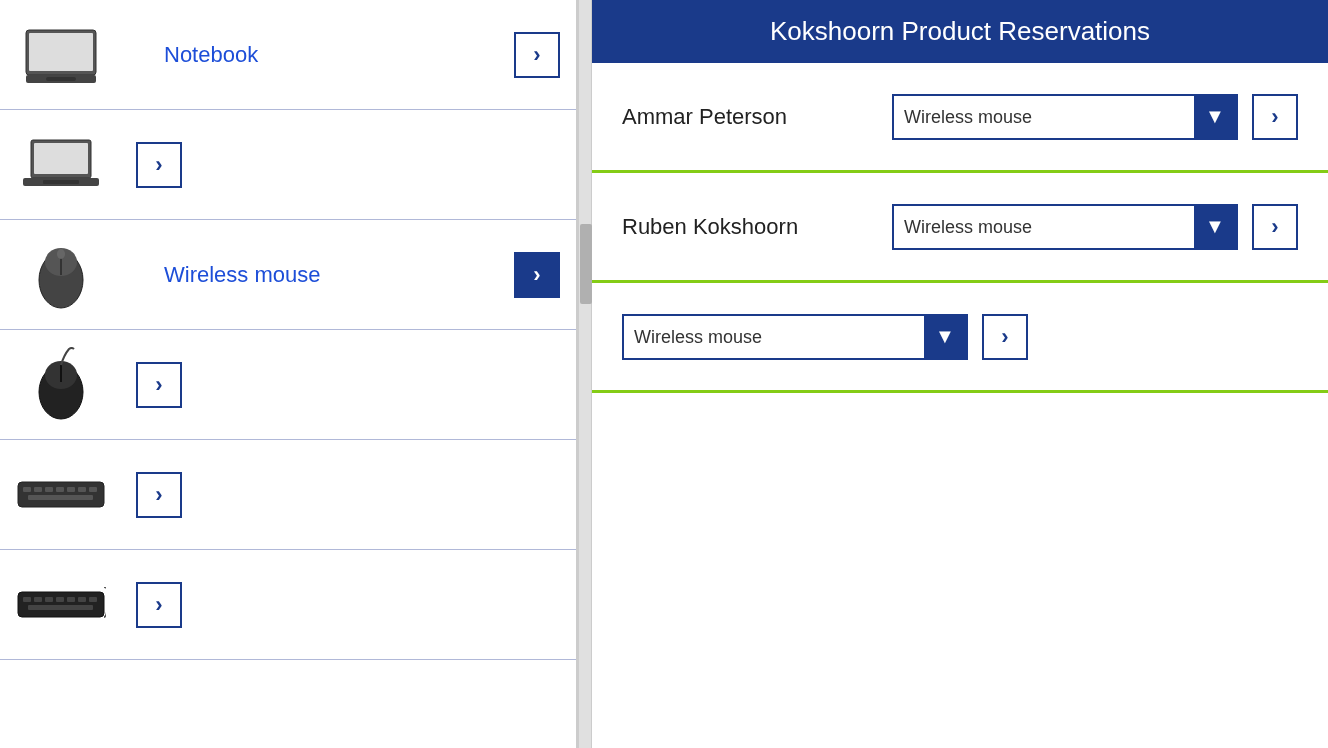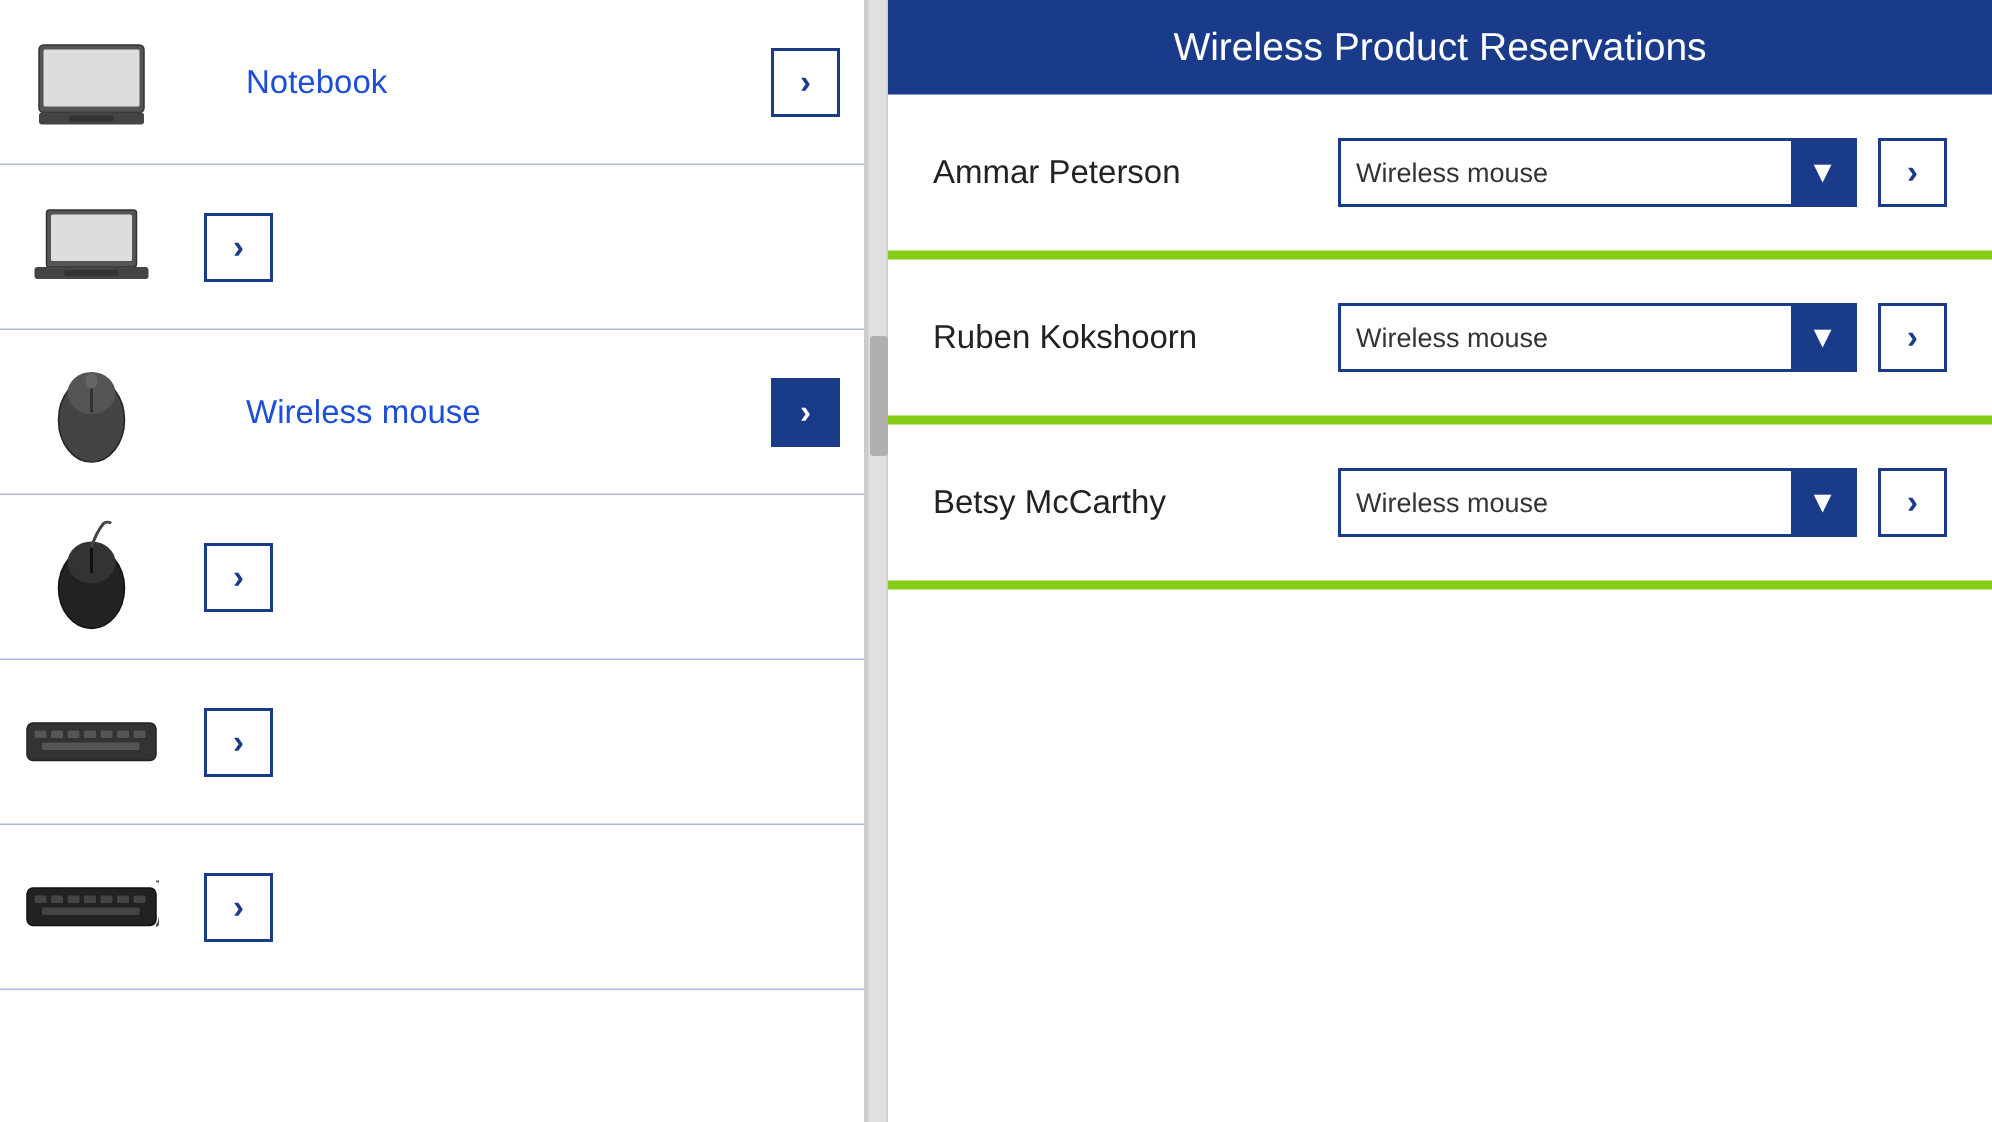--- a/index.html
+++ b/index.html
@@ -117,21 +117,21 @@
       text-align: center;
       padding: 16px 20px;
       font-size: 26px;
       font-weight: normal;
     }
 
     .reservation-row {
       display: flex;
       align-items: center;
       padding: 22px 30px;
-      border-bottom: 6px solid #84cc16;
+      border-bottom: 3px solid #84cc16;
       min-height: 110px;
     }
 
     .person-name {
       font-size: 22px;
       color: #222;
       width: 270px;
       flex-shrink: 0;
     }
 
@@ -303,21 +303,21 @@
 
 </div>
 
 <div class="scrollbar-track">
   <div class="scrollbar-thumb"></div>
 </div>
 
 <div class="right-panel">
 
   <div class="right-header">
-    <span>Wireless Product Reservations</span>
+    <span>Kokshoorn Product Reservations</span>
   </div>
 
   <div class="reservation-row">
     <span class="person-name">Ammar Peterson</span>
     <div class="product-select-wrapper">
       <div class="select-container">
         <select class="product-select">
           <option>Wireless mouse</option>
           <option>Wired mouse</option>
           <option>Wireless keyboard</option>
@@ -351,21 +351,20 @@
           <span class="select-arrow-icon">▼</span>
         </div>
       </div>
       <div class="row-chevron-btn">
         <span class="row-chevron-icon">›</span>
       </div>
     </div>
   </div>
 
   <div class="reservation-row">
-    <span class="person-name">Betsy McCarthy</span>
     <div class="product-select-wrapper">
       <div class="select-container">
         <select class="product-select">
           <option>Wireless mouse</option>
           <option>Wired mouse</option>
           <option>Wireless keyboard</option>
           <option>Wired keyboard</option>
           <option>Laptop</option>
           <option>Notebook</option>
         </select>

